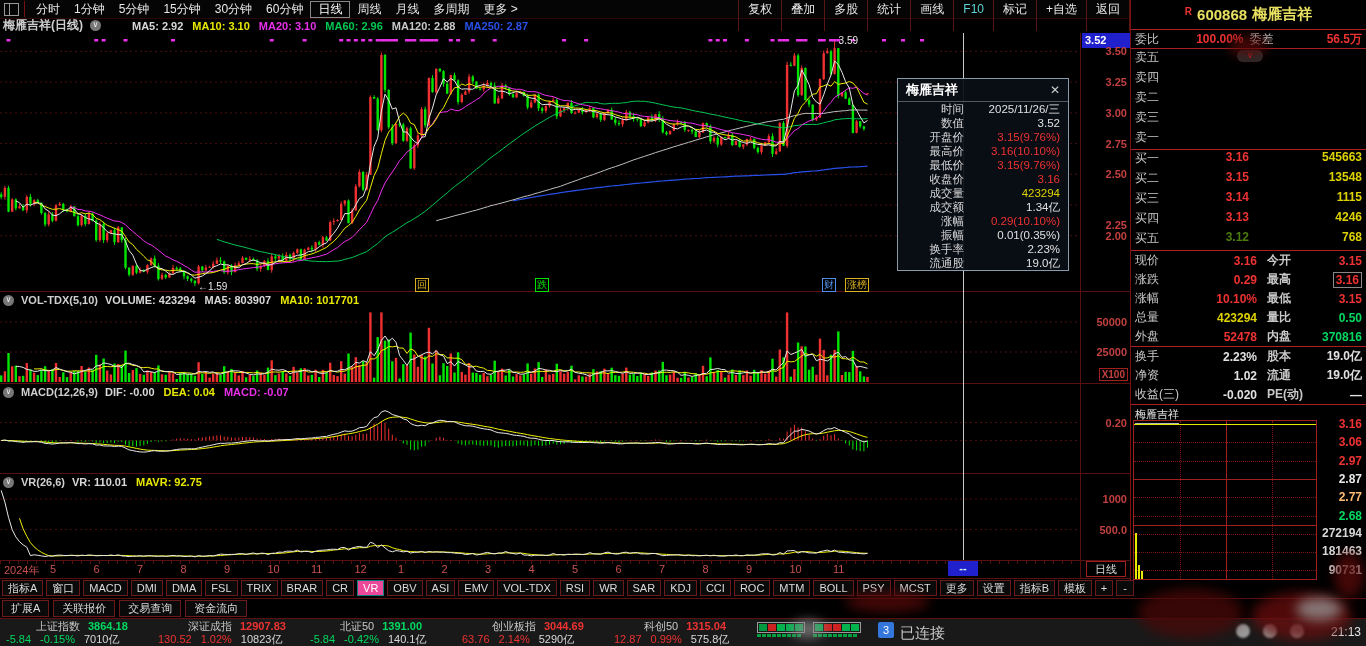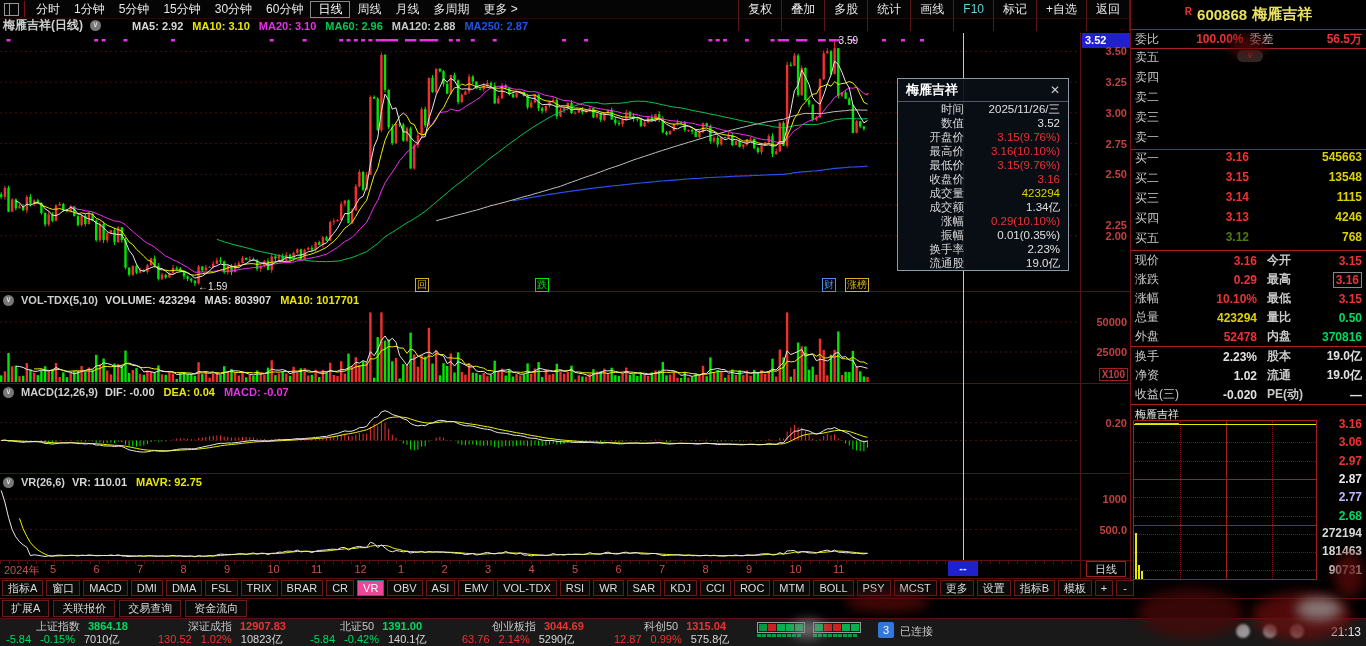--- a/index.html
+++ b/index.html
@@ -63,21 +63,21 @@
   .idx-r2{padding-left:6px;font-size:11px;line-height:12px;white-space:nowrap;}
   .idx-name{color:#c8c8c8;margin-right:8px;}
   .idx-r2 span{margin-right:9px;}
   .heat-wrap{position:absolute;left:757px;top:622px;display:flex;gap:8px;}
   .heat-group .sq-row{display:flex;gap:1px;border:1px solid #9a9a9a;padding:1px;}
   .heat-group .sq{width:8px;height:7px;}
   .heat-group .tick-row{display:flex;gap:1px;margin-top:1px;}
   .heat-group .tk{width:4px;height:3px;background:#00a040;}
   .conn-badge{position:absolute;left:878px;top:622px;width:16px;height:16px;background:#3377dd;color:#fff;
               font-size:11px;line-height:16px;text-align:center;border-radius:2px;}
-  .conn-text{position:absolute;left:900px;top:624px;color:#c8c8c8;font-size:11px;}
+  .conn-text{position:absolute;left:900px;top:624px;color:#c8c8c8;font-size:15px;}
   .tray-icon{position:absolute;top:624px;width:14px;height:14px;border-radius:50%;background:#9a9a9a;filter:blur(1px);}
   .clock{position:absolute;right:5px;top:625px;color:#e8e8e8;font-size:12px;}
   
   .qpanel{position:absolute;left:1130px;top:0;width:236px;height:580px;background:#000;border-left:1px solid #7a1010;box-sizing:border-box;}
   .q-header{height:29px;display:flex;align-items:center;justify-content:center;gap:5px;border-bottom:1px solid #aa2020;}
   .q-r{color:#ee3232;font-size:10px;font-weight:bold;align-self:flex-start;margin-top:6px;}
   .q-code,.q-name{color:#e8e060;font-size:15px;font-weight:bold;}
   .weibi-row{height:18px;display:flex;align-items:center;padding:0 4px;border-bottom:1px solid #aa2020;font-size:12px;}
   .weibi-row .lab{color:#c8c8c8;flex:0 0 34px;}
   .weibi-row .val{flex:1;text-align:right;color:#ee3232;font-weight:bold;margin-right:6px;}
@@ -1616,21 +1616,21 @@
         <div class="mini-priceline"></div>
         <div class="mini-volbar" style="left: 1px; top: 112px; height: 46px;"></div>
         <div class="mini-volbar" style="left: 4px; top: 144px; height: 14px;"></div>
         <div class="mini-volbar" style="left: 7px; top: 150px; height: 8px;"></div>
       </div>
     <div id="mini-labels">
         <div class="mini-label" style="top: 417px; color: rgb(238, 50, 50);">3.16</div>
         <div class="mini-label" style="top: 435.3px; color: rgb(238, 50, 50);">3.06</div>
         <div class="mini-label" style="top: 453.6px; color: rgb(238, 50, 50);">2.97</div>
         <div class="mini-label" style="top: 471.9px; color: rgb(232, 232, 232);">2.87</div>
-        <div class="mini-label" style="top: 490.2px; color: #c4b5fd;">2.77</div>
+        <div class="mini-label" style="top: 490.2px; color: #fdba74;">2.77</div>
         <div class="mini-label" style="top: 508.5px; color: rgb(0, 216, 96);">2.68</div>
         <div class="mini-label" style="top: 526px; color: rgb(216, 216, 216);">272194</div>
         <div class="mini-label" style="top: 544.3px; color: rgb(216, 216, 216);">181463</div>
         <div class="mini-label" style="top: 562.6px; color: rgb(216, 216, 216);">90731</div>
       </div>
   </div>
 
   <div id="blobs">
       <div class="blob" style="left: 845px; top: 592px; width: 85px; height: 20px; background: rgb(90, 10, 10);"></div>
       <div class="blob" style="left: 1138px; top: 588px; width: 105px; height: 50px; background: rgb(74, 8, 8);"></div>

